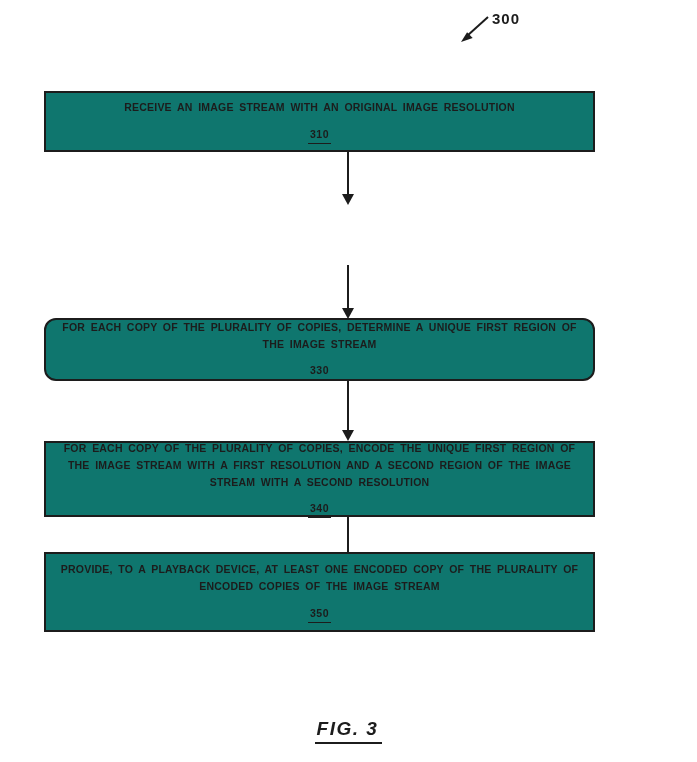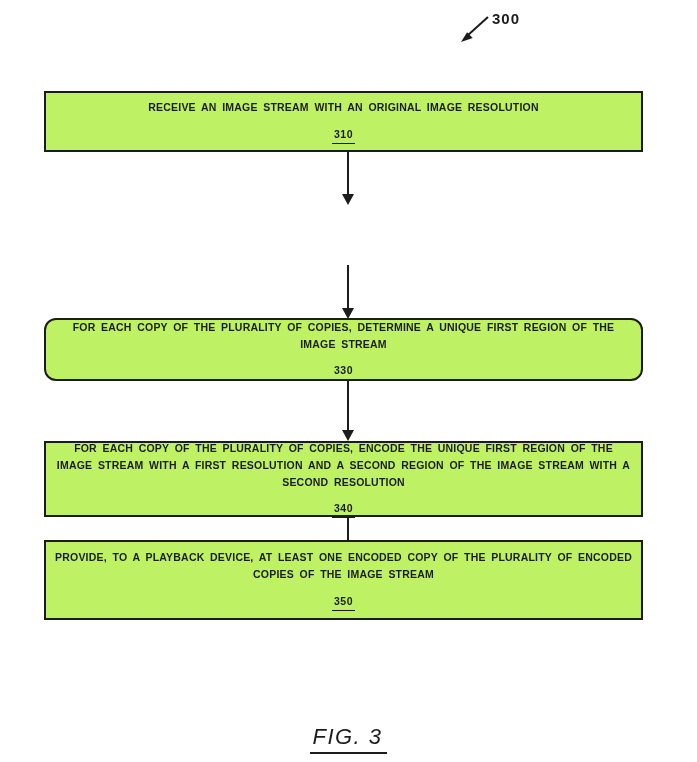--- a/index.html
+++ b/index.html
@@ -26,24 +26,24 @@
     font-size: 15px;
     font-weight: bold;
     letter-spacing: 1px;
   }
   .ref-arrow-svg { position: absolute; left: 0; top: 0; }
 
   
   .flow-box {
     position: absolute;
     left: 44px;
-    width: 599px;
+    width: 551px;
     border: 2px solid #1c1c1c;
     box-sizing: border-box;
-    background: #bef264;
+    background: #0f766e;
     display: flex;
     flex-direction: column;
     align-items: center;
     justify-content: center;
     text-align: center;
     padding: 2px 8px;
   }
   .step-text {
     font-size: 10.5px;
     font-weight: bold;
@@ -58,21 +58,21 @@
     border-bottom: 1.5px solid #1c1c1c;
     padding: 0 2px 0px 2px;
     line-height: 1.5;
     margin-top: 11px;
   }
 
   #box-310 { top: 91px;  height: 61px; }
   #box-320 { top: 204px; height: 61px; }
   #box-330 { top: 318px; height: 63px; border-radius: 12px; }
   #box-340 { top: 441px; height: 76px; }
-  #box-350 { top: 540px; height: 80px; }
+  #box-350 { top: 552px; height: 80px; }
 
   
   .flow-arrow {
     position: absolute;
     left: 347px;
     width: 2px;
     background: #1c1c1c;
   }
   .flow-arrow::after {
     content: '';
@@ -94,27 +94,26 @@
   
   .caption-wrap {
     position: absolute;
     left: 0;
     top: 718px;
     width: 100%;
     text-align: center;
   }
   .caption {
     display: inline-block;
-    font-size: 22px;
-    font-weight: normal;
+    font-size: 19px;
+    font-weight: bold;
     font-style: italic;
     letter-spacing: 1.5px;
     border-bottom: 2.5px solid #1c1c1c;
     padding: 0 4px 2px 2px;
-    margin-top: 6px;
   }
 </style>
 </head>
 <body>
 
 <div class="page">
 
   <div class="ref-group">
     <svg class="ref-arrow-svg" width="60" height="46" viewBox="0 0 60 46" aria-hidden="true">
       <line x1="40" y1="9" x2="19" y2="28" stroke="#1c1c1c" stroke-width="2"></line>

